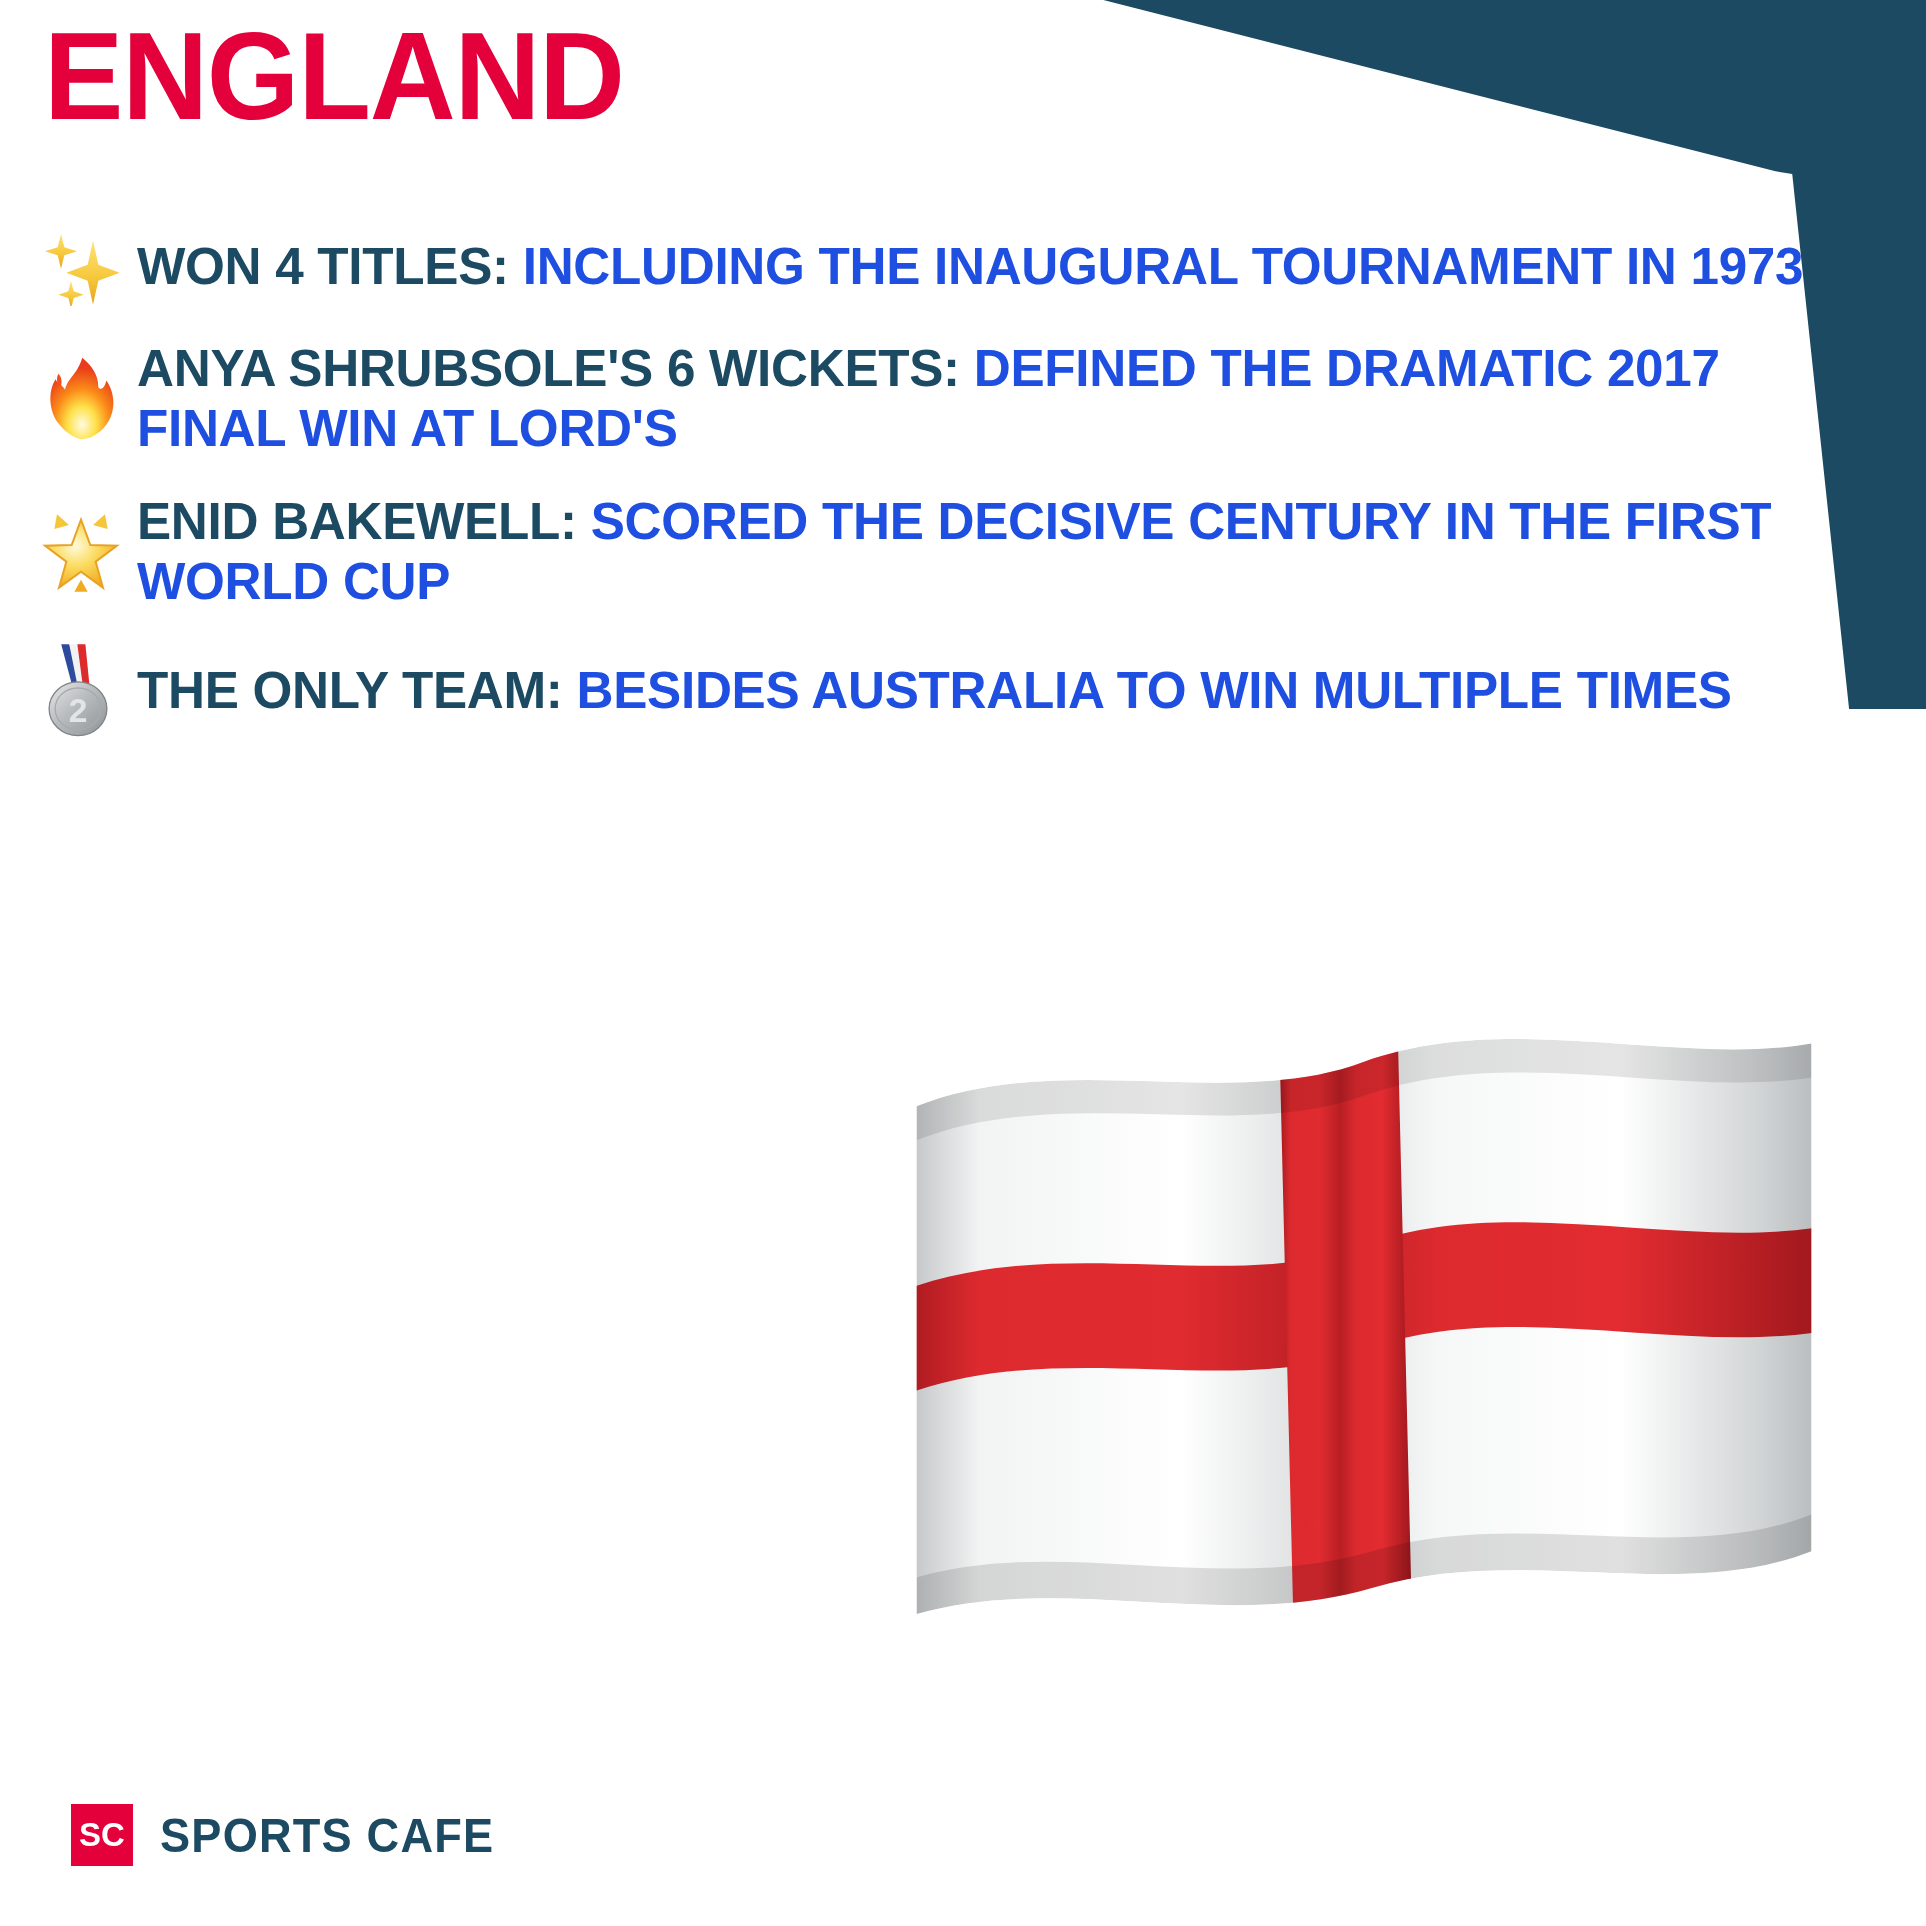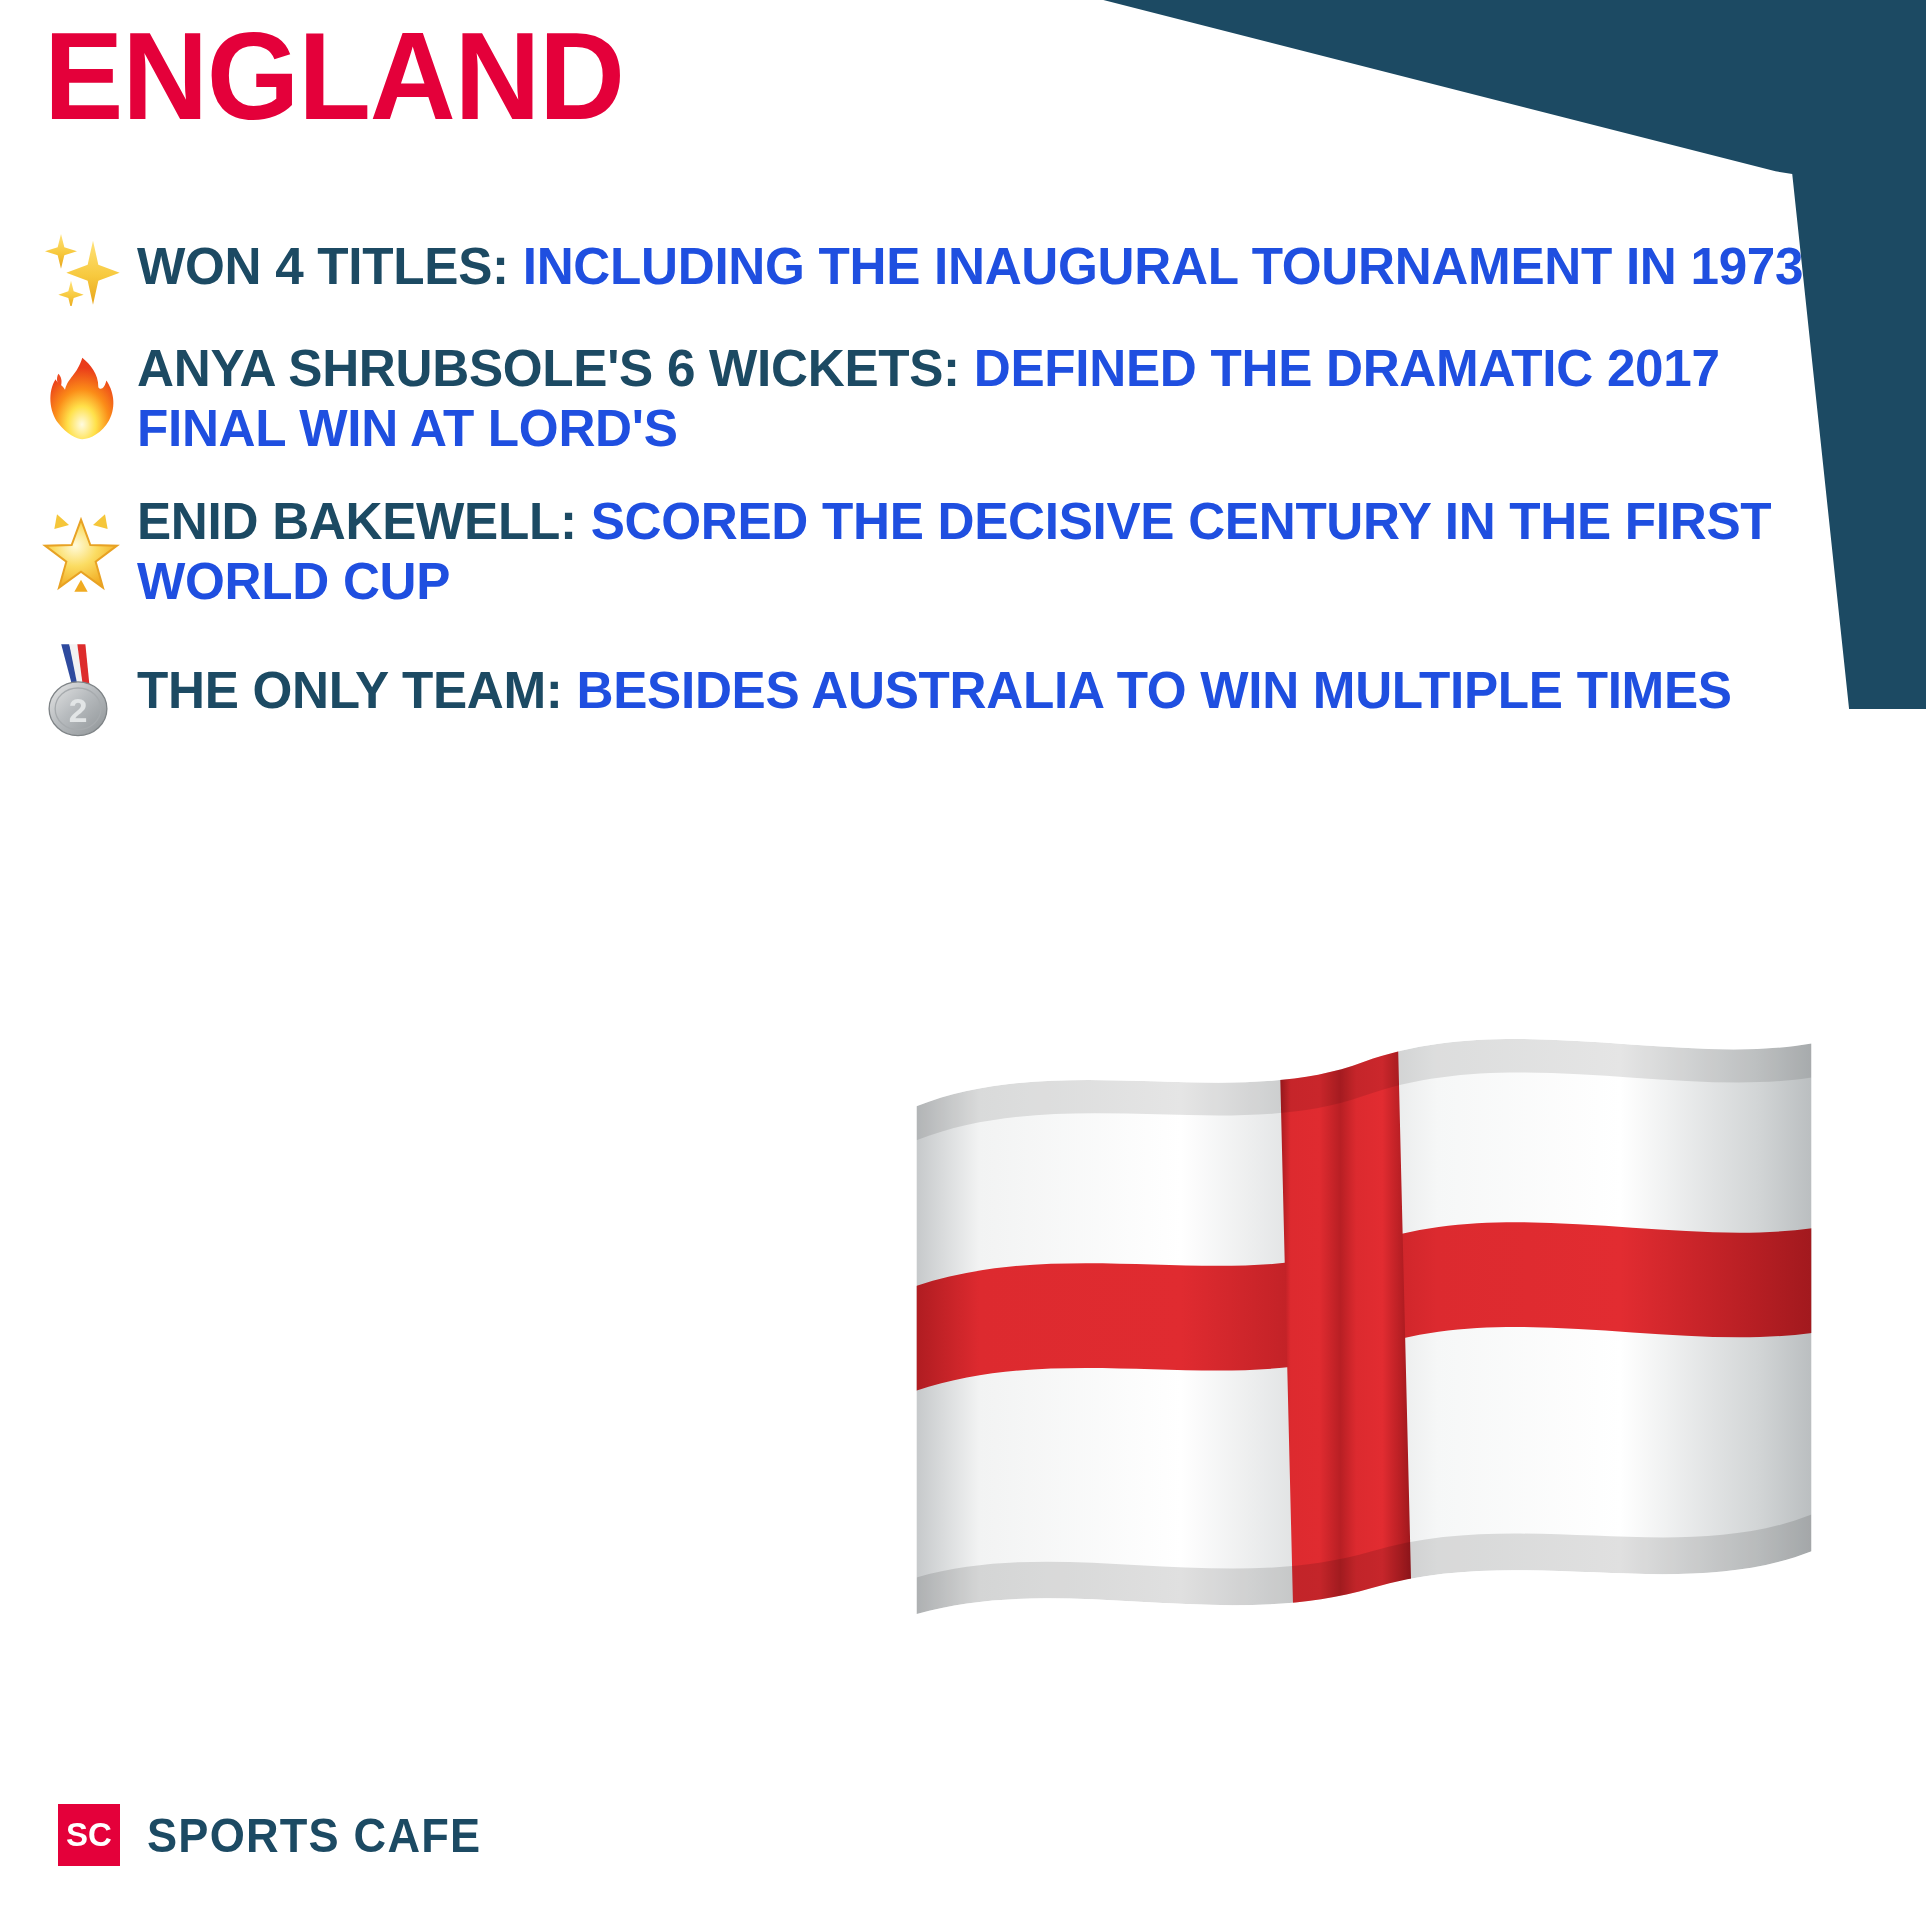--- a/index.html
+++ b/index.html
@@ -88,21 +88,21 @@
     left: 906px;
     top: 1033px;
     width: 916px;
     height: 602px;
   }
   .flag-holder svg { display: block; width: 100%; height: 100%; }
 
   
   .footer {
     position: absolute;
-    left: 58px;
+    left: 71px;
     bottom: 60px;
     display: flex;
     align-items: center;
   }
   .footer-badge {
     width: 62px;
     height: 62px;
     background: #e4003a;
     display: flex;
     align-items: center;

